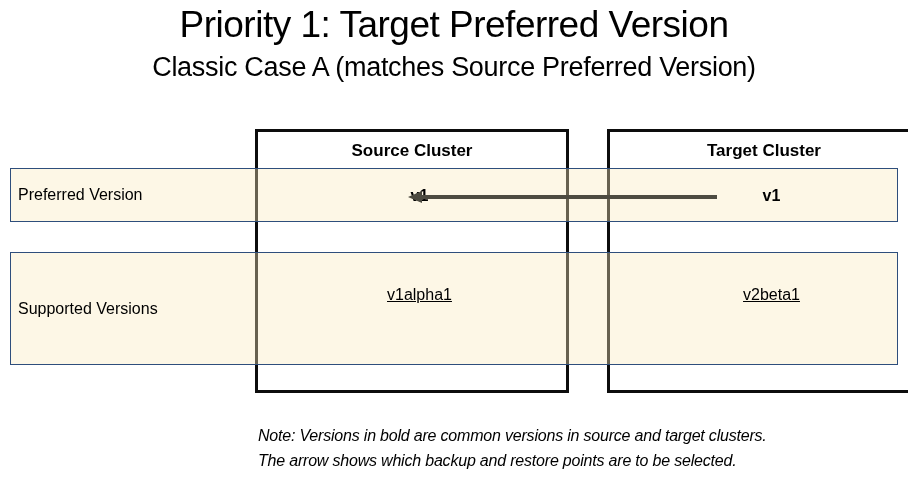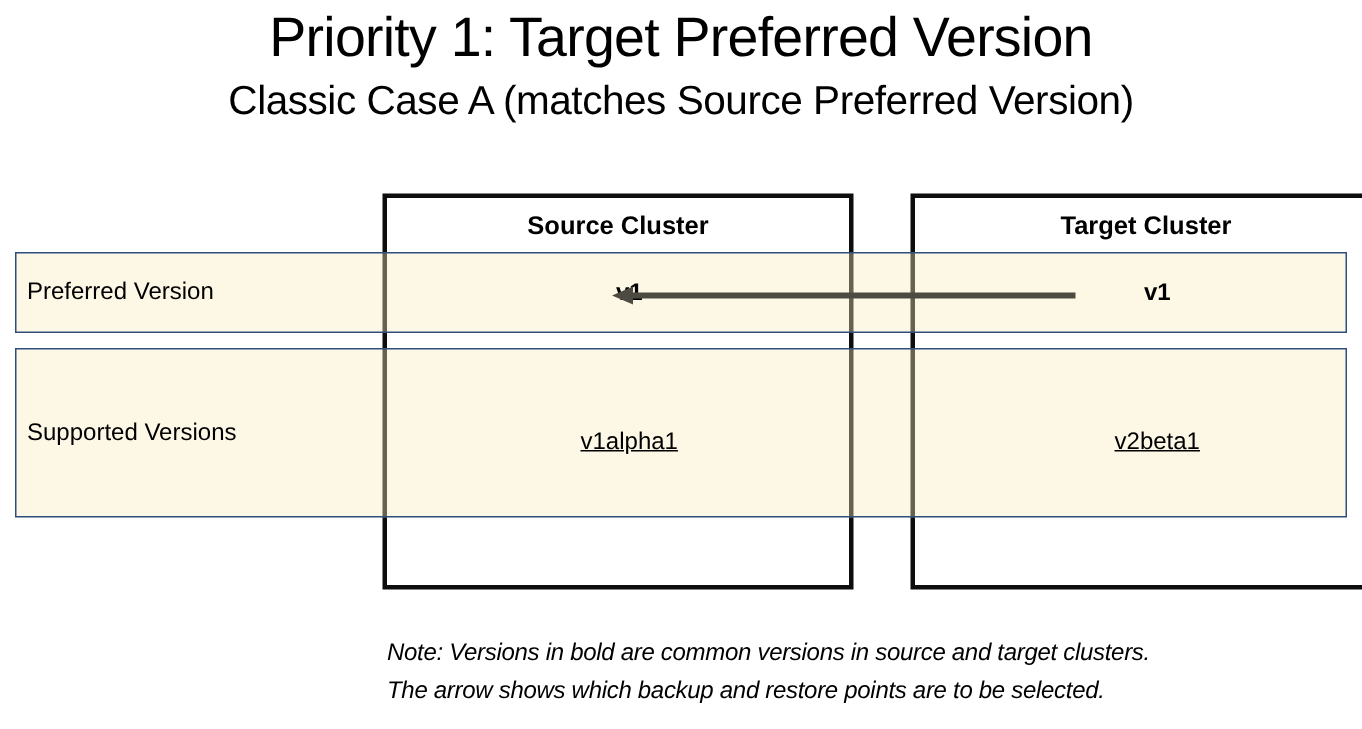--- a/index.html
+++ b/index.html
@@ -24,21 +24,21 @@
   .cluster-header{
     position:absolute;left:0;top:4px;width:100%;text-align:center;
     font-size:17px;font-weight:700;line-height:30px;
   }
   .band{
     position:absolute;left:10px;width:888px;box-sizing:border-box;
     background:rgba(250,235,189,0.38);
     border:1.5px solid #2e4e7c;
   }
   .band.preferred{top:168px;height:54px;}
-  .band.supported{top:232px;height:113px;}
+  .band.supported{top:252px;height:113px;}
   .row-label{
     position:absolute;left:7px;top:0;height:100%;display:flex;align-items:center;
     font-size:16px;font-weight:400;
   }
   .cell{
     position:absolute;width:273px;text-align:center;font-size:16px;line-height:20px;margin-left:28px;
   }
   .cell.bold{font-weight:700;}
   .cell.src{left:255px;}
   .cell.tgt{left:607px;}

